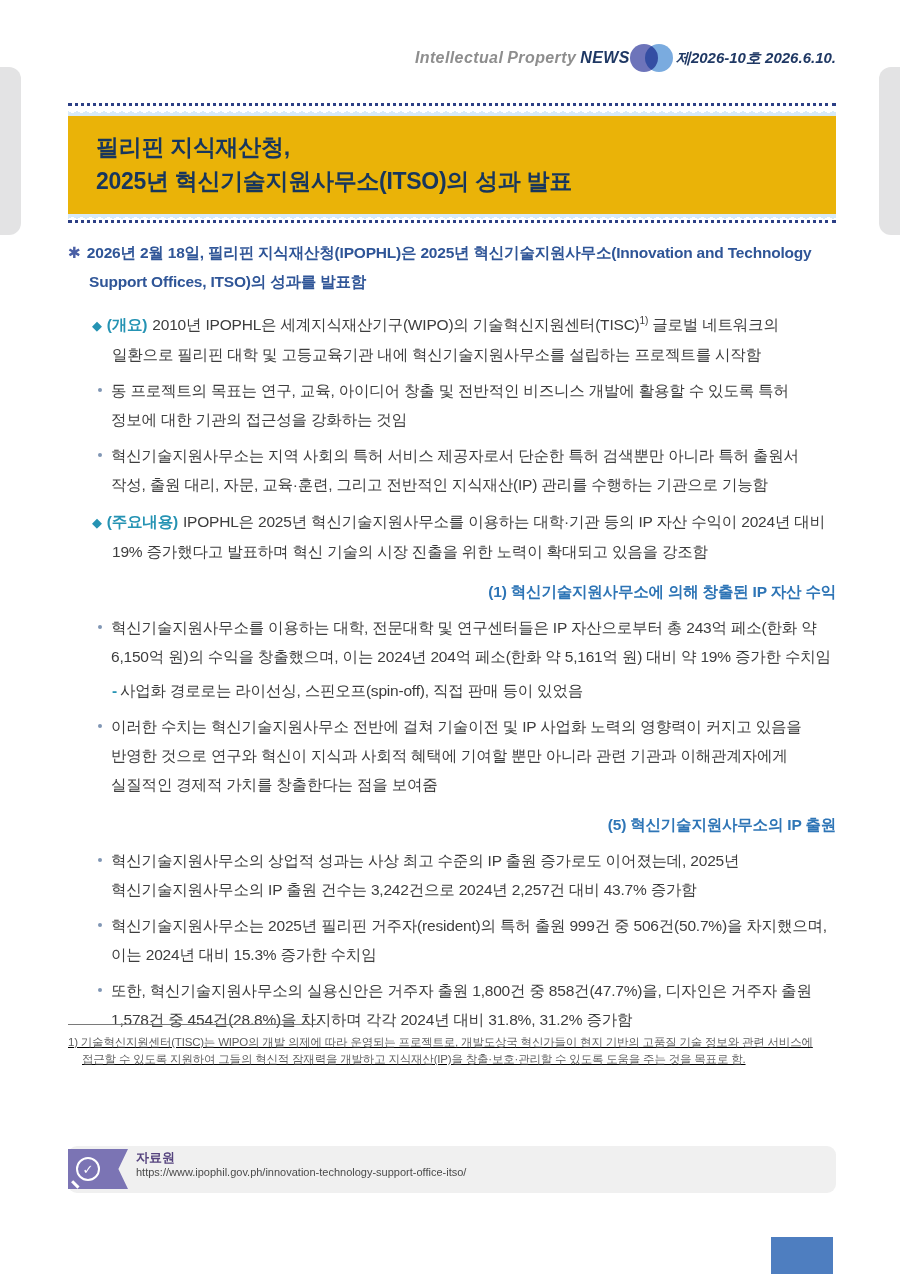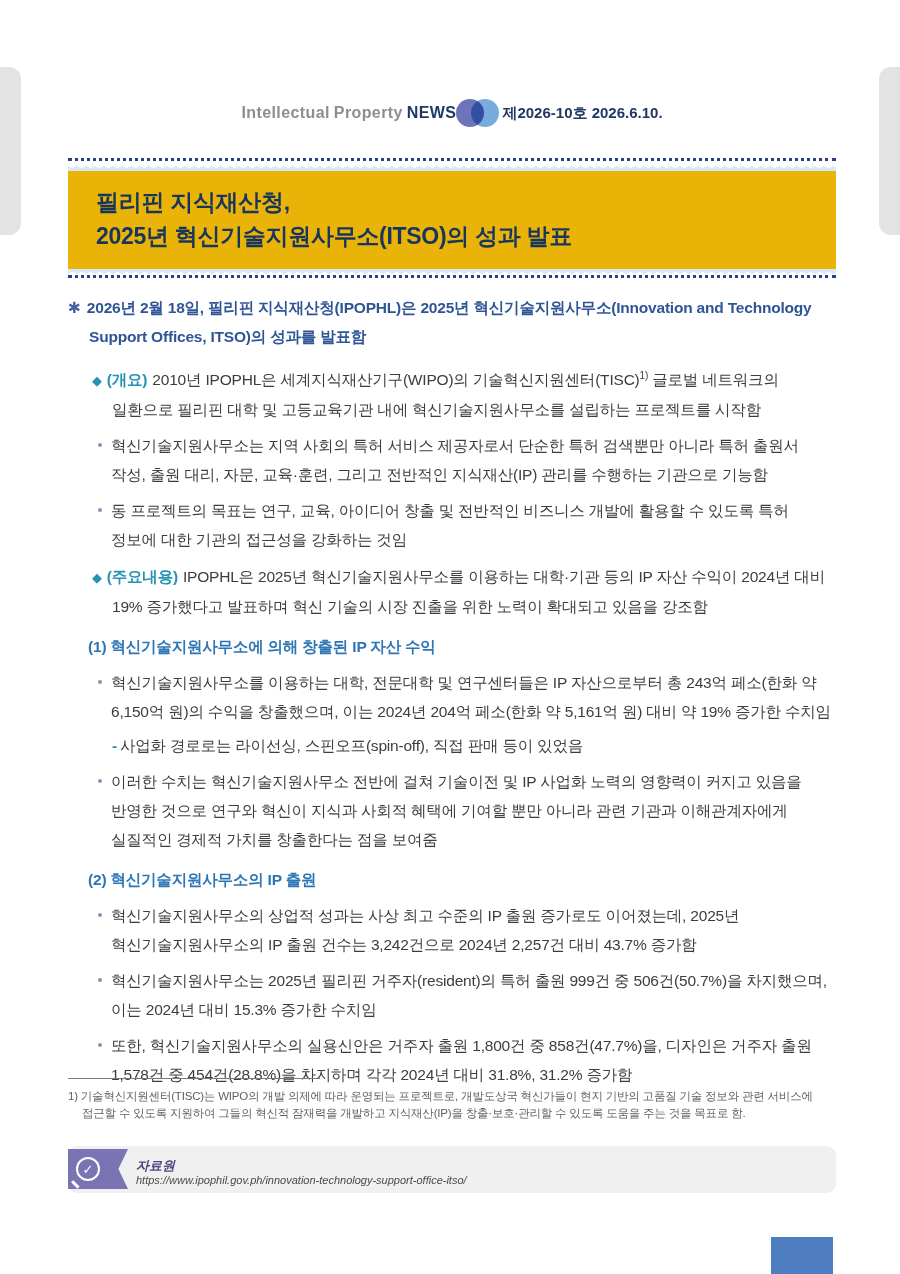--- a/index.html
+++ b/index.html
@@ -8,21 +8,21 @@
   .page { position:relative; width:900px; height:1274px; background:#ffffff; overflow:hidden; }
 
   
   .side-tab { position:absolute; top:67px; width:21px; height:168px; background:#e3e3e4; }
   .side-tab.left  { left:0;  border-radius:0 12px 12px 0; }
   .side-tab.right { right:0; border-radius:12px 0 0 12px; }
 
   .content { position:absolute; left:68px; top:0; width:768px; }
 
   
-  .header { display:flex; justify-content:center; align-items:center; margin-top:98px; height:30px; }
+  .header { display:flex; justify-content:flex-end; align-items:center; margin-top:43px; height:30px;font-style:italic; }
   .brand { font-size:16px; letter-spacing:.4px; color:#8e8e8e; font-weight:600; }
   .brand .news { color:#1f3864; font-weight:800; margin-left:4px; }
   .brand .prop { margin-left:4px; }
   .logo { position:relative; width:46px; height:30px; }
   .logo .c { position:absolute; top:1px; width:28px; height:28px; border-radius:50%; mix-blend-mode:multiply; }
   .logo .c1 { left:0;  background:#6d74ba; }
   .logo .c2 { left:15px; background:#7aabdf; }
   .issue { font-size:15px; font-weight:700; color:#1f3864; }
 
   
@@ -47,40 +47,40 @@
   .lead { color:#2f5597; font-weight:700; padding-left:21px; text-indent:-21px; margin-bottom:10px; }
   .lead-marker { color:#4a5fa5; margin-right:6px; font-weight:400; }
   .diamond { margin:8px 0 0 24px; padding-left:20px; text-indent:-20px; }
   .d-marker { color:#2593b3; font-size:13px; margin-right:5px; }
   .d-label { color:#2593b3; font-weight:800; margin-right:5px; }
   sup { font-size:10px; }
   .bullet { margin:7px 0 0 30px; padding-left:13px; text-indent:-13px; }
   .dot { display:inline-block; width:4px; height:4px; border-radius:50%; background:#8096b4; margin-right:9px; vertical-align:4px; }
   .dash-item { margin:5px 0 0 44px; }
   .dash-mark { color:#2593b3; font-weight:700; margin-right:3px; }
-  .sub-heading { margin:11px 0 2px 20px; color:#2e75b6; font-weight:800; }
+  .sub-heading { margin:11px 0 2px 20px; color:#2e75b6; font-weight:800;text-align:right; }
 
   
-  .footnote { position:absolute; left:68px; width:772px; top:1078px; }
+  .footnote { position:absolute; left:68px; width:772px; top:1024px;text-decoration:underline; }
   .fn-rule { width:252px; border-top:1.5px solid #7a7a7a; margin-bottom:9px; }
   .footnote p { font-size:11.5px; line-height:17px; color:#5f5f5f; letter-spacing:-0.2px;
                 padding-left:14px; text-indent:-14px; word-break:keep-all; }
 
   
   .source-box { position:absolute; left:68px; top:1146px; width:768px; height:47px;
                 background:#f0f0f0; border-radius:9px; }
   .ribbon { position:absolute; left:0; top:3px; width:60px; height:40px; background:#7b74b4;
             clip-path:polygon(0 0, 100% 0, 84% 50%, 100% 100%, 0 100%);
             display:flex; align-items:center; }
   .lens { position:relative; width:24px; height:24px; border:2px solid #ffffff; border-radius:50%;
           margin-left:8px; display:flex; align-items:center; justify-content:center; }
   .lens .check { color:#ffffff; font-size:13px; font-weight:700; line-height:1; }
   .lens::after { content:""; position:absolute; left:-7px; bottom:-6px; width:9px; height:2.5px;
                  background:#ffffff; transform:rotate(45deg); }
-  .source-text { position:absolute; left:68px; top:12px; right:12px;font-style:italic; }
+  .source-text { position:absolute; left:68px; top:4px; right:12px; }
   .source-label { font-size:13px; font-weight:800; color:#55437e; line-height:15px; }
   .url { font-size:11px; line-height:14px; color:#4a4a4a; }
 
   .footer-accent { position:absolute; left:771px; top:1237px; width:62px; height:37px; background:#4e7ec0; }
 </style>
 </head>
 <body>
 
 <div class="page">
 
@@ -110,35 +110,35 @@
       <div class="tz bottom"></div>
     </div>
     <div class="dotted bottom"></div>
 
     <div class="body-area">
 
       <p class="lead"><span class="lead-marker">✱</span><span>2026년 2월 18일, 필리핀 지식재산청(IPOPHL)은 2025년 혁신기술지원사무소(Innovation and Technology Support Offices, ITSO)의 성과를 발표함</span></p>
 
       <p class="diamond"><span class="d-marker">◆</span><span class="d-label">(개요)</span><span>2010년 IPOPHL은 세계지식재산기구(WIPO)의 기술혁신지원센터(TISC)</span><sup>1)</sup><span> 글로벌 네트워크의 일환으로 필리핀 대학 및 고등교육기관 내에 혁신기술지원사무소를 설립하는 프로젝트를 시작함</span></p>
 
+      <p class="bullet"><span class="dot"></span><span>동 프로젝트의 목표는 연구, 교육, 아이디어 창출 및 전반적인 비즈니스 개발에 활용할 수 있도록 특허 정보에 대한 기관의 접근성을 강화하는 것임</span></p>
+
       <p class="bullet"><span class="dot"></span><span>혁신기술지원사무소는 지역 사회의 특허 서비스 제공자로서 단순한 특허 검색뿐만 아니라 특허 출원서 작성, 출원 대리, 자문, 교육·훈련, 그리고 전반적인 지식재산(IP) 관리를 수행하는 기관으로 기능함</span></p>
-
-      <p class="bullet"><span class="dot"></span><span>동 프로젝트의 목표는 연구, 교육, 아이디어 창출 및 전반적인 비즈니스 개발에 활용할 수 있도록 특허 정보에 대한 기관의 접근성을 강화하는 것임</span></p>
 
       <p class="diamond"><span class="d-marker">◆</span><span class="d-label">(주요내용)</span><span>IPOPHL은 2025년 혁신기술지원사무소를 이용하는 대학·기관 등의 IP 자산 수익이 2024년 대비 19% 증가했다고 발표하며 혁신 기술의 시장 진출을 위한 노력이 확대되고 있음을 강조함</span></p>
 
       <p class="sub-heading">(1) 혁신기술지원사무소에 의해 창출된 IP 자산 수익</p>
 
       <p class="bullet"><span class="dot"></span><span>혁신기술지원사무소를 이용하는 대학, 전문대학 및 연구센터들은 IP 자산으로부터 총 243억 페소(한화 약 6,150억 원)의 수익을 창출했으며, 이는 2024년 204억 페소(한화 약 5,161억 원) 대비 약 19% 증가한 수치임</span></p>
 
       <p class="dash-item"><span class="dash-mark">-</span><span>사업화 경로로는 라이선싱, 스핀오프(spin-off), 직접 판매 등이 있었음</span></p>
 
       <p class="bullet"><span class="dot"></span><span>이러한 수치는 혁신기술지원사무소 전반에 걸쳐 기술이전 및 IP 사업화 노력의 영향력이 커지고 있음을 반영한 것으로 연구와 혁신이 지식과 사회적 혜택에 기여할 뿐만 아니라 관련 기관과 이해관계자에게 실질적인 경제적 가치를 창출한다는 점을 보여줌</span></p>
 
-      <p class="sub-heading">(2) 혁신기술지원사무소의 IP 출원</p>
+      <p class="sub-heading">(5) 혁신기술지원사무소의 IP 출원</p>
 
       <p class="bullet"><span class="dot"></span><span>혁신기술지원사무소의 상업적 성과는 사상 최고 수준의 IP 출원 증가로도 이어졌는데, 2025년 혁신기술지원사무소의 IP 출원 건수는 3,242건으로 2024년 2,257건 대비 43.7% 증가함</span></p>
 
       <p class="bullet"><span class="dot"></span><span>혁신기술지원사무소는 2025년 필리핀 거주자(resident)의 특허 출원 999건 중 506건(50.7%)을 차지했으며, 이는 2024년 대비 15.3% 증가한 수치임</span></p>
 
       <p class="bullet"><span class="dot"></span><span>또한, 혁신기술지원사무소의 실용신안은 거주자 출원 1,800건 중 858건(47.7%)을, 디자인은 거주자 출원 1,578건 중 454건(28.8%)을 차지하며 각각 2024년 대비 31.8%, 31.2% 증가함</span></p>
 
       <p class="bullet"></p>
 
     </div>

